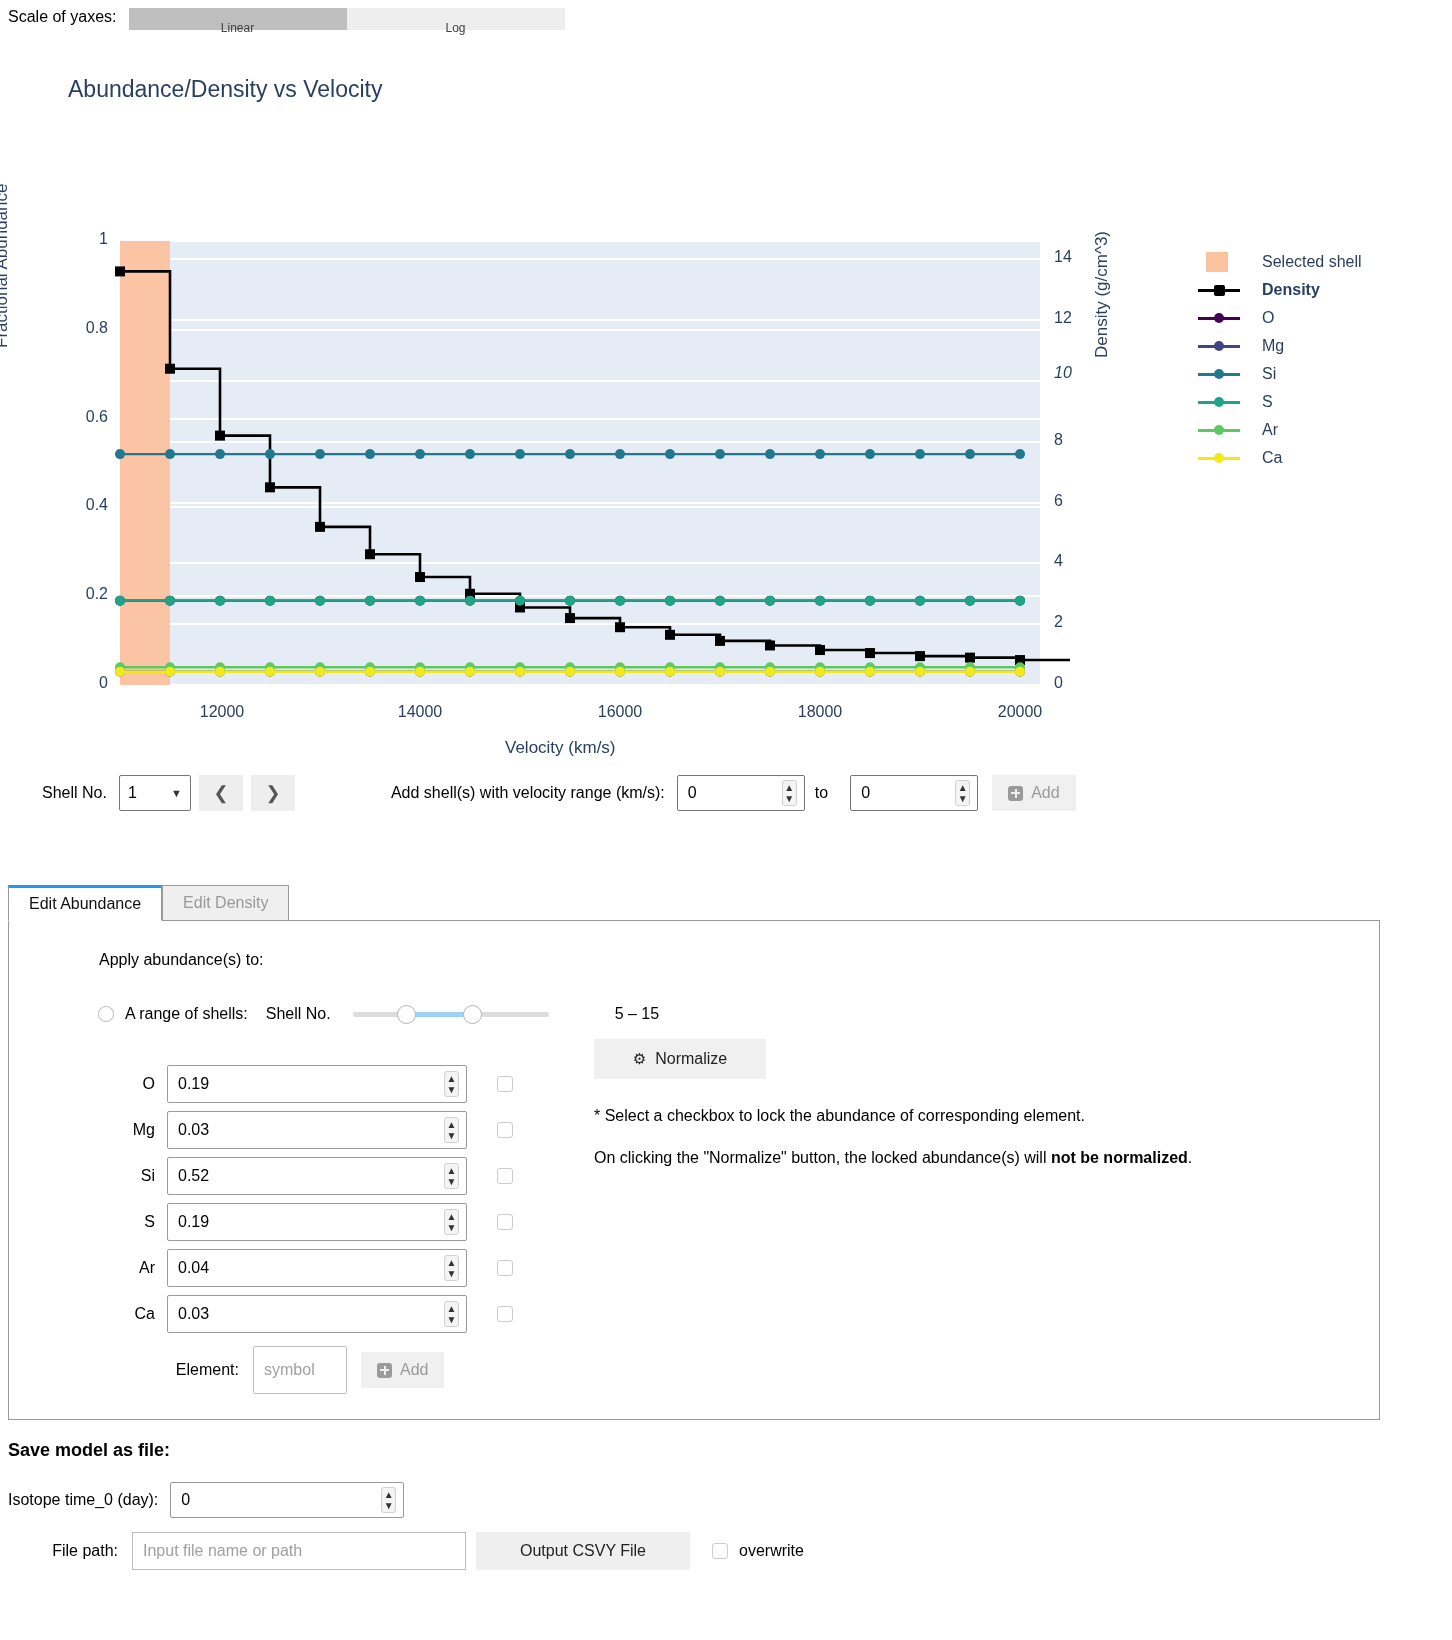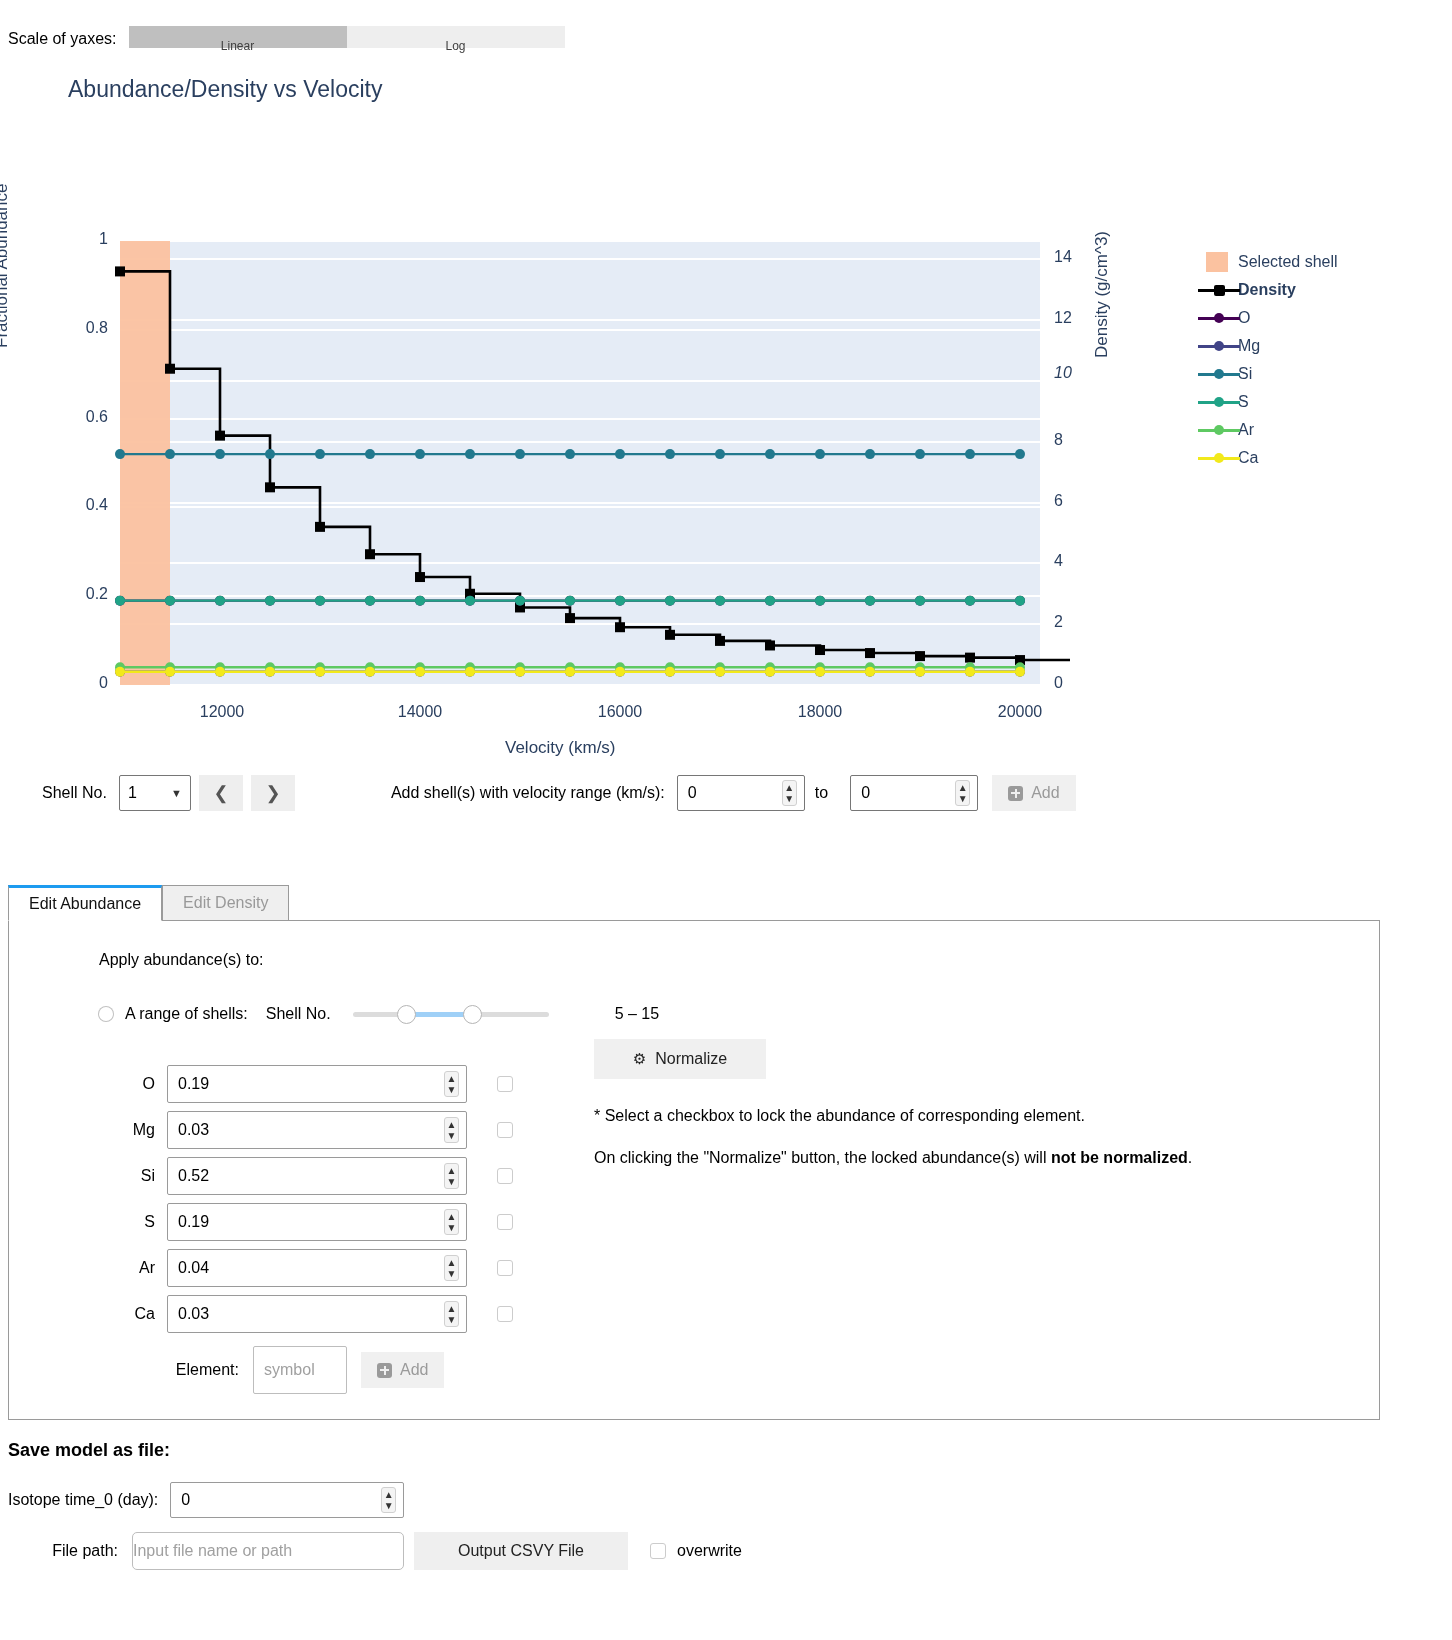--- a/index.html
+++ b/index.html
@@ -8,21 +8,21 @@
     width:1452px; height:1640px;
     background:#ffffff;
     font-family:"Liberation Sans", sans-serif;
     font-size:15px;
     color:#000;
     position:relative;
     overflow:hidden;
   }
 
   
-  .scale-row { display:flex; align-items:flex-end; padding:8px 0 0 8px; height:48px; }
+  .scale-row { display:flex; align-items:flex-start; padding:8px 0 0 8px; height:48px; }
   .scale-label { font-size:16px; margin-right:12px; }
   .btn-group { display:flex; }
   .toggle-btn {
     width:218px; height:22px; line-height:38px; text-align:center;
     font-size:12px; border:none; cursor:pointer;
     background:#eeeeee; color:#404040;
   }
   .toggle-btn.active { background:#bfbfbf; }
 
   
@@ -63,21 +63,21 @@
   .legend-swatch-box { width:38px; display:flex; justify-content:center; }
   .legend-sq { width:22px; height:20px; background:#fbc2a0; }
   .legend-line { width:42px; height:0; position:relative; }
   .legend-line i {
     position:absolute; left:0; top:-1.5px; width:42px; height:3px; display:block;
   }
   .legend-line b {
     position:absolute; left:16px; top:-5px; width:10px; height:10px; border-radius:50%;
   }
   .legend-line b.square { border-radius:2px; width:11px; height:11px; top:-5.5px; }
-  .legend-text { margin-left:2px; font-size:16px; color:#2a3f5f; }
+  .legend-text { margin-left:26px; font-size:16px; color:#2a3f5f; }
   .legend-text.bold { font-weight:bold; }
 
   
   .shell-row {
     position:absolute; left:0; top:765px; width:1452px; height:56px;
     display:flex; align-items:center;
   }
   .shell-label { margin-left:42px; font-size:16px; }
   .select-box {
     margin-left:12px; width:72px; height:36px;
@@ -201,23 +201,23 @@
   .iso-row { position:absolute; left:8px; top:1482px; display:flex; align-items:center; }
   .iso-label { font-size:16px; }
   .iso-input {
     margin-left:12px; width:234px; height:36px; border:1px solid #9a9a9a;
     background:#fff; position:relative; display:flex; align-items:center;
     padding-left:10px; font-size:16px; border-radius:2px;
   }
   .file-row { position:absolute; left:8px; top:1532px; display:flex; align-items:center; }
   .file-label { width:110px; text-align:right; font-size:16px; }
   .file-input {
-    margin-left:14px; width:272px; height:38px; border:1px solid #bdbdbd;
-    background:#fff; display:flex; align-items:center; padding-left:0;
-    font-size:16px; color:#a0a0a0; border-radius:5px;
+    margin-left:14px; width:334px; height:38px; border:1px solid #bdbdbd;
+    background:#fff; display:flex; align-items:center; padding-left:10px;
+    font-size:16px; color:#a0a0a0; border-radius:0;
   }
   .csvy-btn {
     margin-left:10px; width:214px; height:38px; background:#efefef;
     border:none; cursor:pointer; font-size:16px; color:#222;
     display:flex; align-items:center; justify-content:center;
   }
   .ow-box {
     margin-left:22px; width:16px; height:16px; border:1px solid #ccc;
     border-radius:3px; background:#fff;
   }

